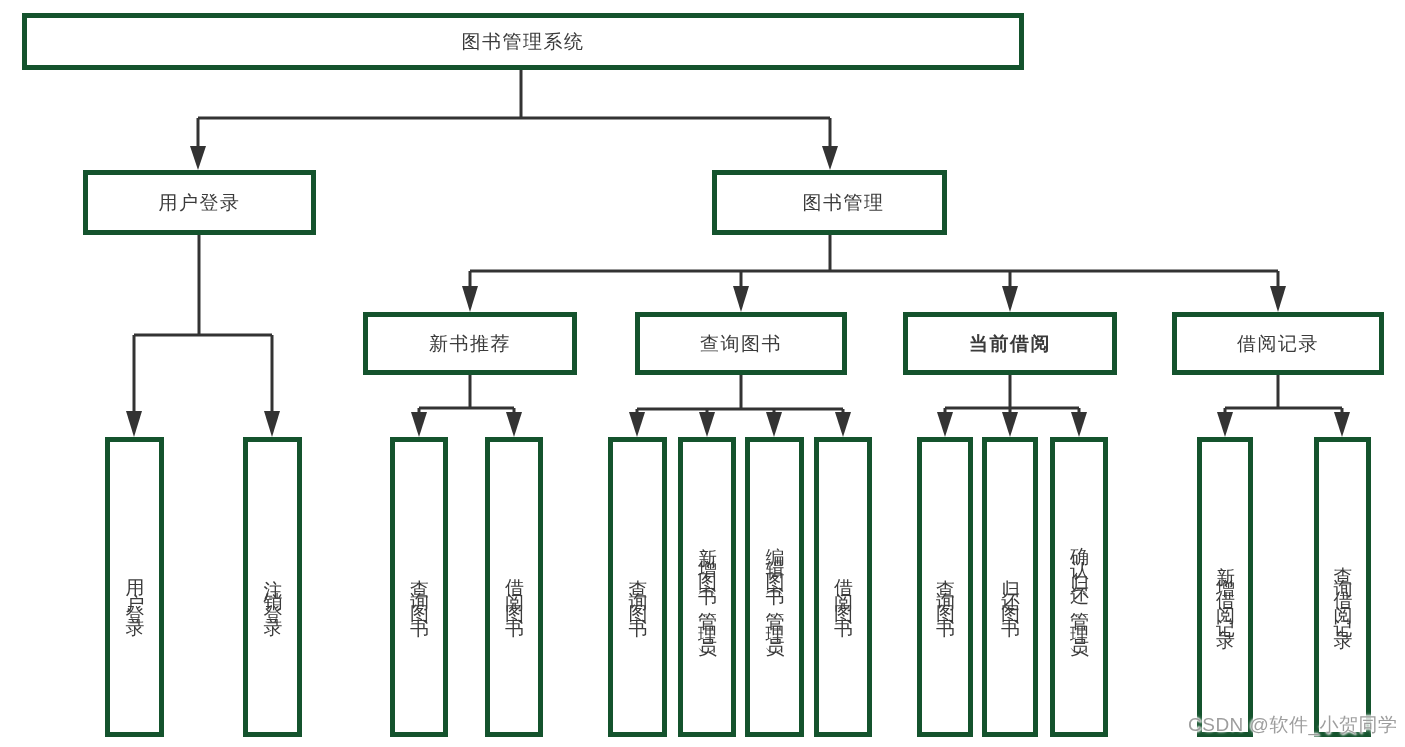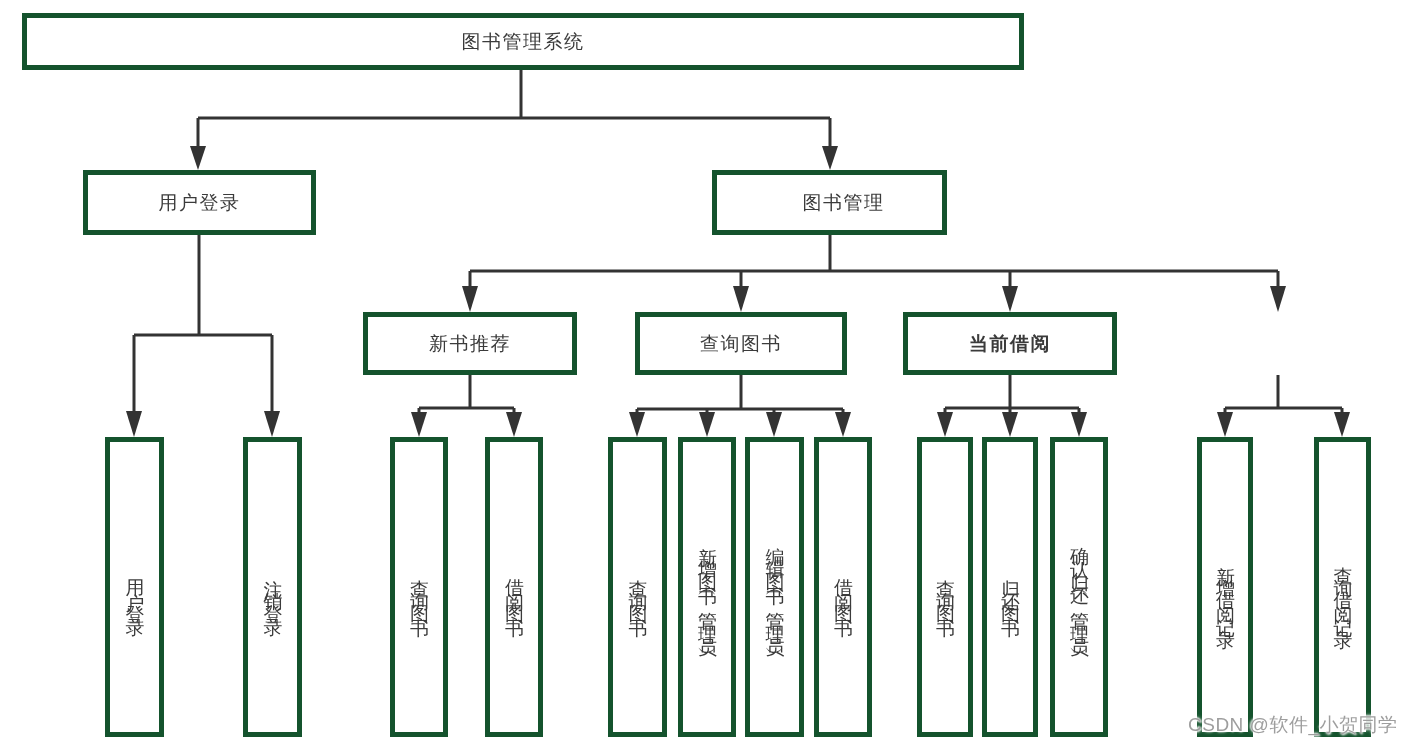--- a/index.html
+++ b/index.html
@@ -126,20 +126,21 @@
   </svg>
 
   <div class="node h-node" style="left:22px; top:13px; width:1002px; height:57px;">图书管理系统</div>
 
   <div class="node h-node" style="left:83px; top:170px; width:233px; height:65px;">用户登录</div>
   <div class="node h-node" style="left:712px; top:170px; width:235px; height:65px;padding-left:28px;">图书管理</div>
 
   <div class="node h-node" style="left:363px; top:312px; width:214px; height:63px;">新书推荐</div>
   <div class="node h-node" style="left:635px; top:312px; width:212px; height:63px;">查询图书</div>
   <div class="node h-node" style="left:903px; top:312px; width:214px; height:63px;font-weight:bold;">当前借阅</div>
+  <div class="node h-node" style="left:1172px; top:312px; width:212px; height:63px;">借阅记录</div>
 
   <div class="node v-node" style="left:105px; top:437px; width:59px; height:300px;">用户登录</div>
   <div class="node v-node" style="left:243px; top:437px; width:59px; height:300px;">注销登录</div>
 
   <div class="node v-node" style="left:390px; top:437px; width:58px; height:300px;">查询图书</div>
   <div class="node v-node" style="left:485px; top:437px; width:58px; height:300px;">借阅图书</div>
 
   <div class="node v-node" style="left:608px; top:437px; width:59px; height:300px;">查询图书</div>
   <div class="node v-node" style="left:678px; top:437px; width:58px; height:300px;">新增图书（管理员）</div>
   <div class="node v-node" style="left:745px; top:437px; width:59px; height:300px;">编辑图书（管理员）</div>

